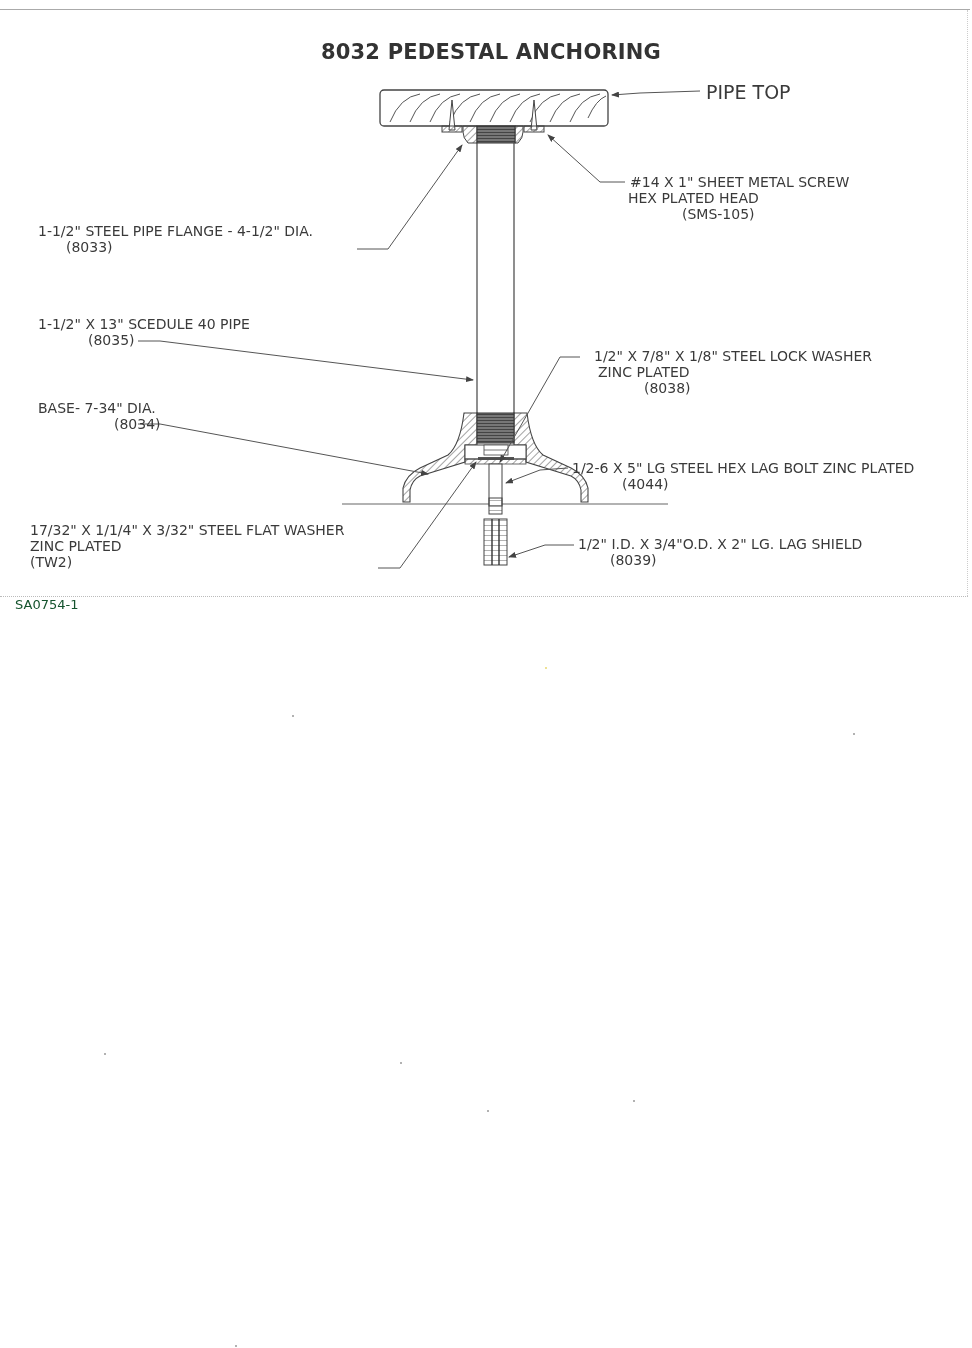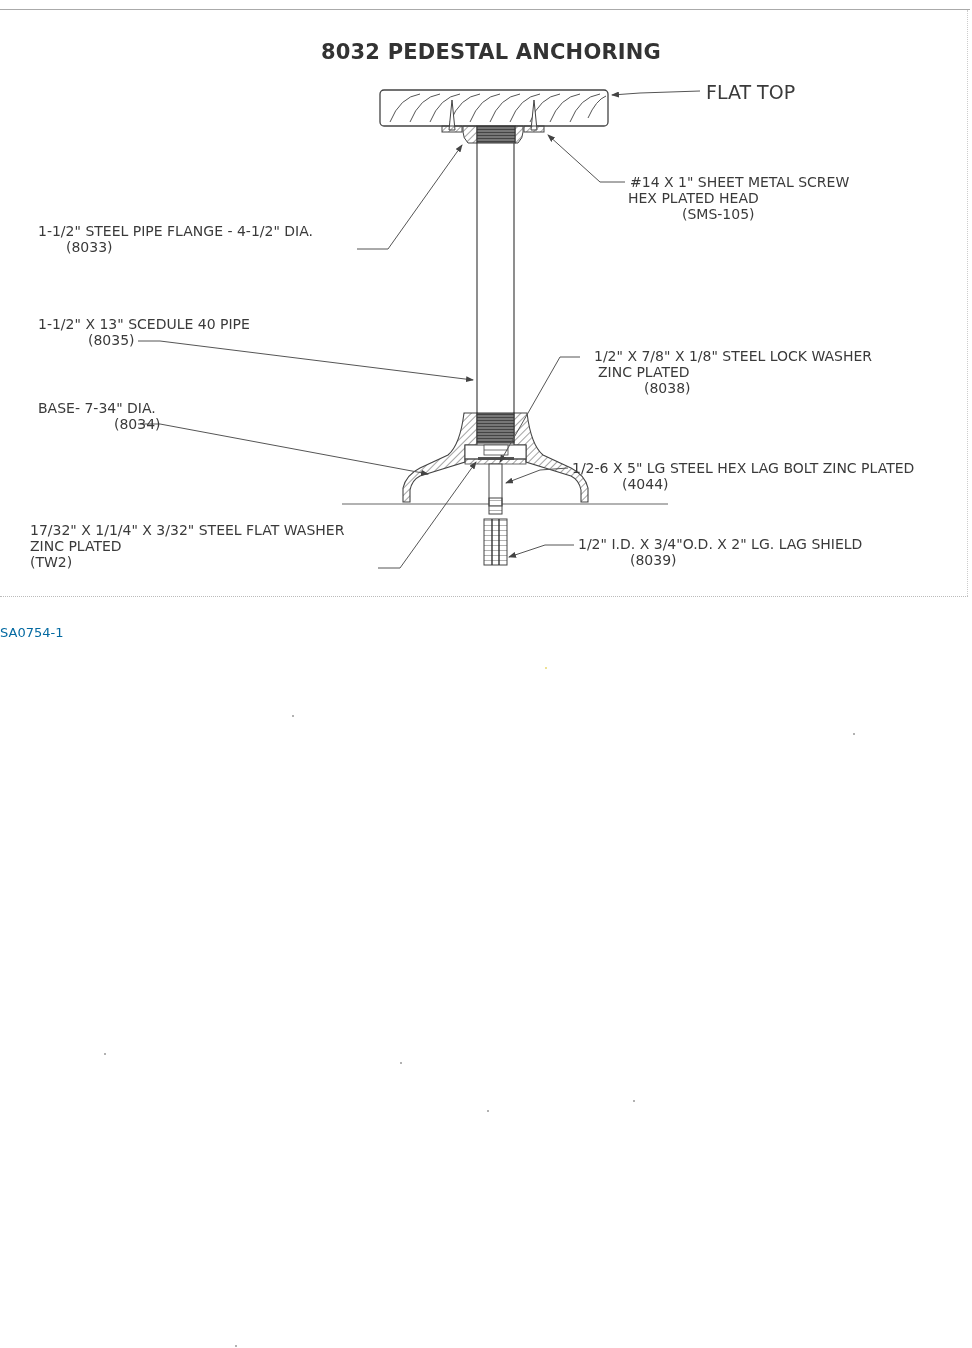--- a/index.html
+++ b/index.html
@@ -15,21 +15,21 @@
       position: absolute; left: 0; top: 40px; width: 982px; text-align: center;
       font-size: 21px; font-weight: bold; color: #333; letter-spacing: 0.2px;
     }
     .label {
       position: absolute; font-size: 14px; line-height: 16px; color: #3a3a3a;
       white-space: nowrap;
     }
     .label .ln { display: block; }
     .bench-label { font-size: 19px; line-height: 20px; }
     .drawing { position: absolute; left: 0; top: 0; width: 972px; height: 600px; }
-    .ref-code { position: absolute; left: 0; top: 597px; font-size: 13px; color: #0369a1; margin-top: 28px; }
+    .ref-code { position: absolute; left: 15px; top: 597px; font-size: 13px; color: #14532d; }
     .speck { position: absolute; width: 2px; height: 2px; background: #999; border-radius: 1px; }
   </style>
 </head>
 <body>
 
 <div class="top-rule"></div>
 <div class="right-rule"></div>
 
 <div class="title">8032 PEDESTAL ANCHORING</div>
 
@@ -113,21 +113,21 @@
 
     <polyline points="568,468 540,470 506,483" marker-end="url(#arrow)"></polyline>
 
     <polyline points="378,568 400,568 476,462" marker-end="url(#arrow)"></polyline>
 
     <polyline points="574,545 545,545 509,557" marker-end="url(#arrow)"></polyline>
   </g>
 </svg>
 
 <div class="label bench-label" style="left:706px; top:82px;">
-  <span class="ln">FLAT TOP</span>
+  <span class="ln">PIPE TOP</span>
 </div>
 
 <div class="label" style="left:630px; top:174px; text-align:left;">
   <span class="ln">#14 X 1" SHEET METAL SCREW</span>
   <span class="ln" style="margin-left:-2px;">HEX PLATED HEAD</span>
   <span class="ln" style="margin-left:52px;">(SMS-105)</span>
 </div>
 
 <div class="label" style="left:38px; top:223px;">
   <span class="ln">1-1/2" STEEL PIPE FLANGE - 4-1/2" DIA.</span>
@@ -156,21 +156,21 @@
 </div>
 
 <div class="label" style="left:30px; top:522px;">
   <span class="ln">17/32" X 1/1/4" X 3/32" STEEL FLAT WASHER</span>
   <span class="ln">ZINC PLATED</span>
   <span class="ln" style="">(TW2)</span>
 </div>
 
 <div class="label" style="left:578px; top:536px;">
   <span class="ln">1/2" I.D. X 3/4"O.D. X 2" LG. LAG SHIELD</span>
-  <span class="ln" style="margin-left:52px;">(8039)</span>
+  <span class="ln" style="margin-left:32px;">(8039)</span>
 </div>
 
 <div class="bottom-rule"></div>
 <div class="ref-code">SA0754-1</div>
 
 <div class="speck" style="left:545px; top:667px; background:#e8d870;"></div>
 <div class="speck" style="left:292px; top:715px;"></div>
 <div class="speck" style="left:853px; top:733px;"></div>
 <div class="speck" style="left:104px; top:1053px;"></div>
 <div class="speck" style="left:400px; top:1062px;"></div>

